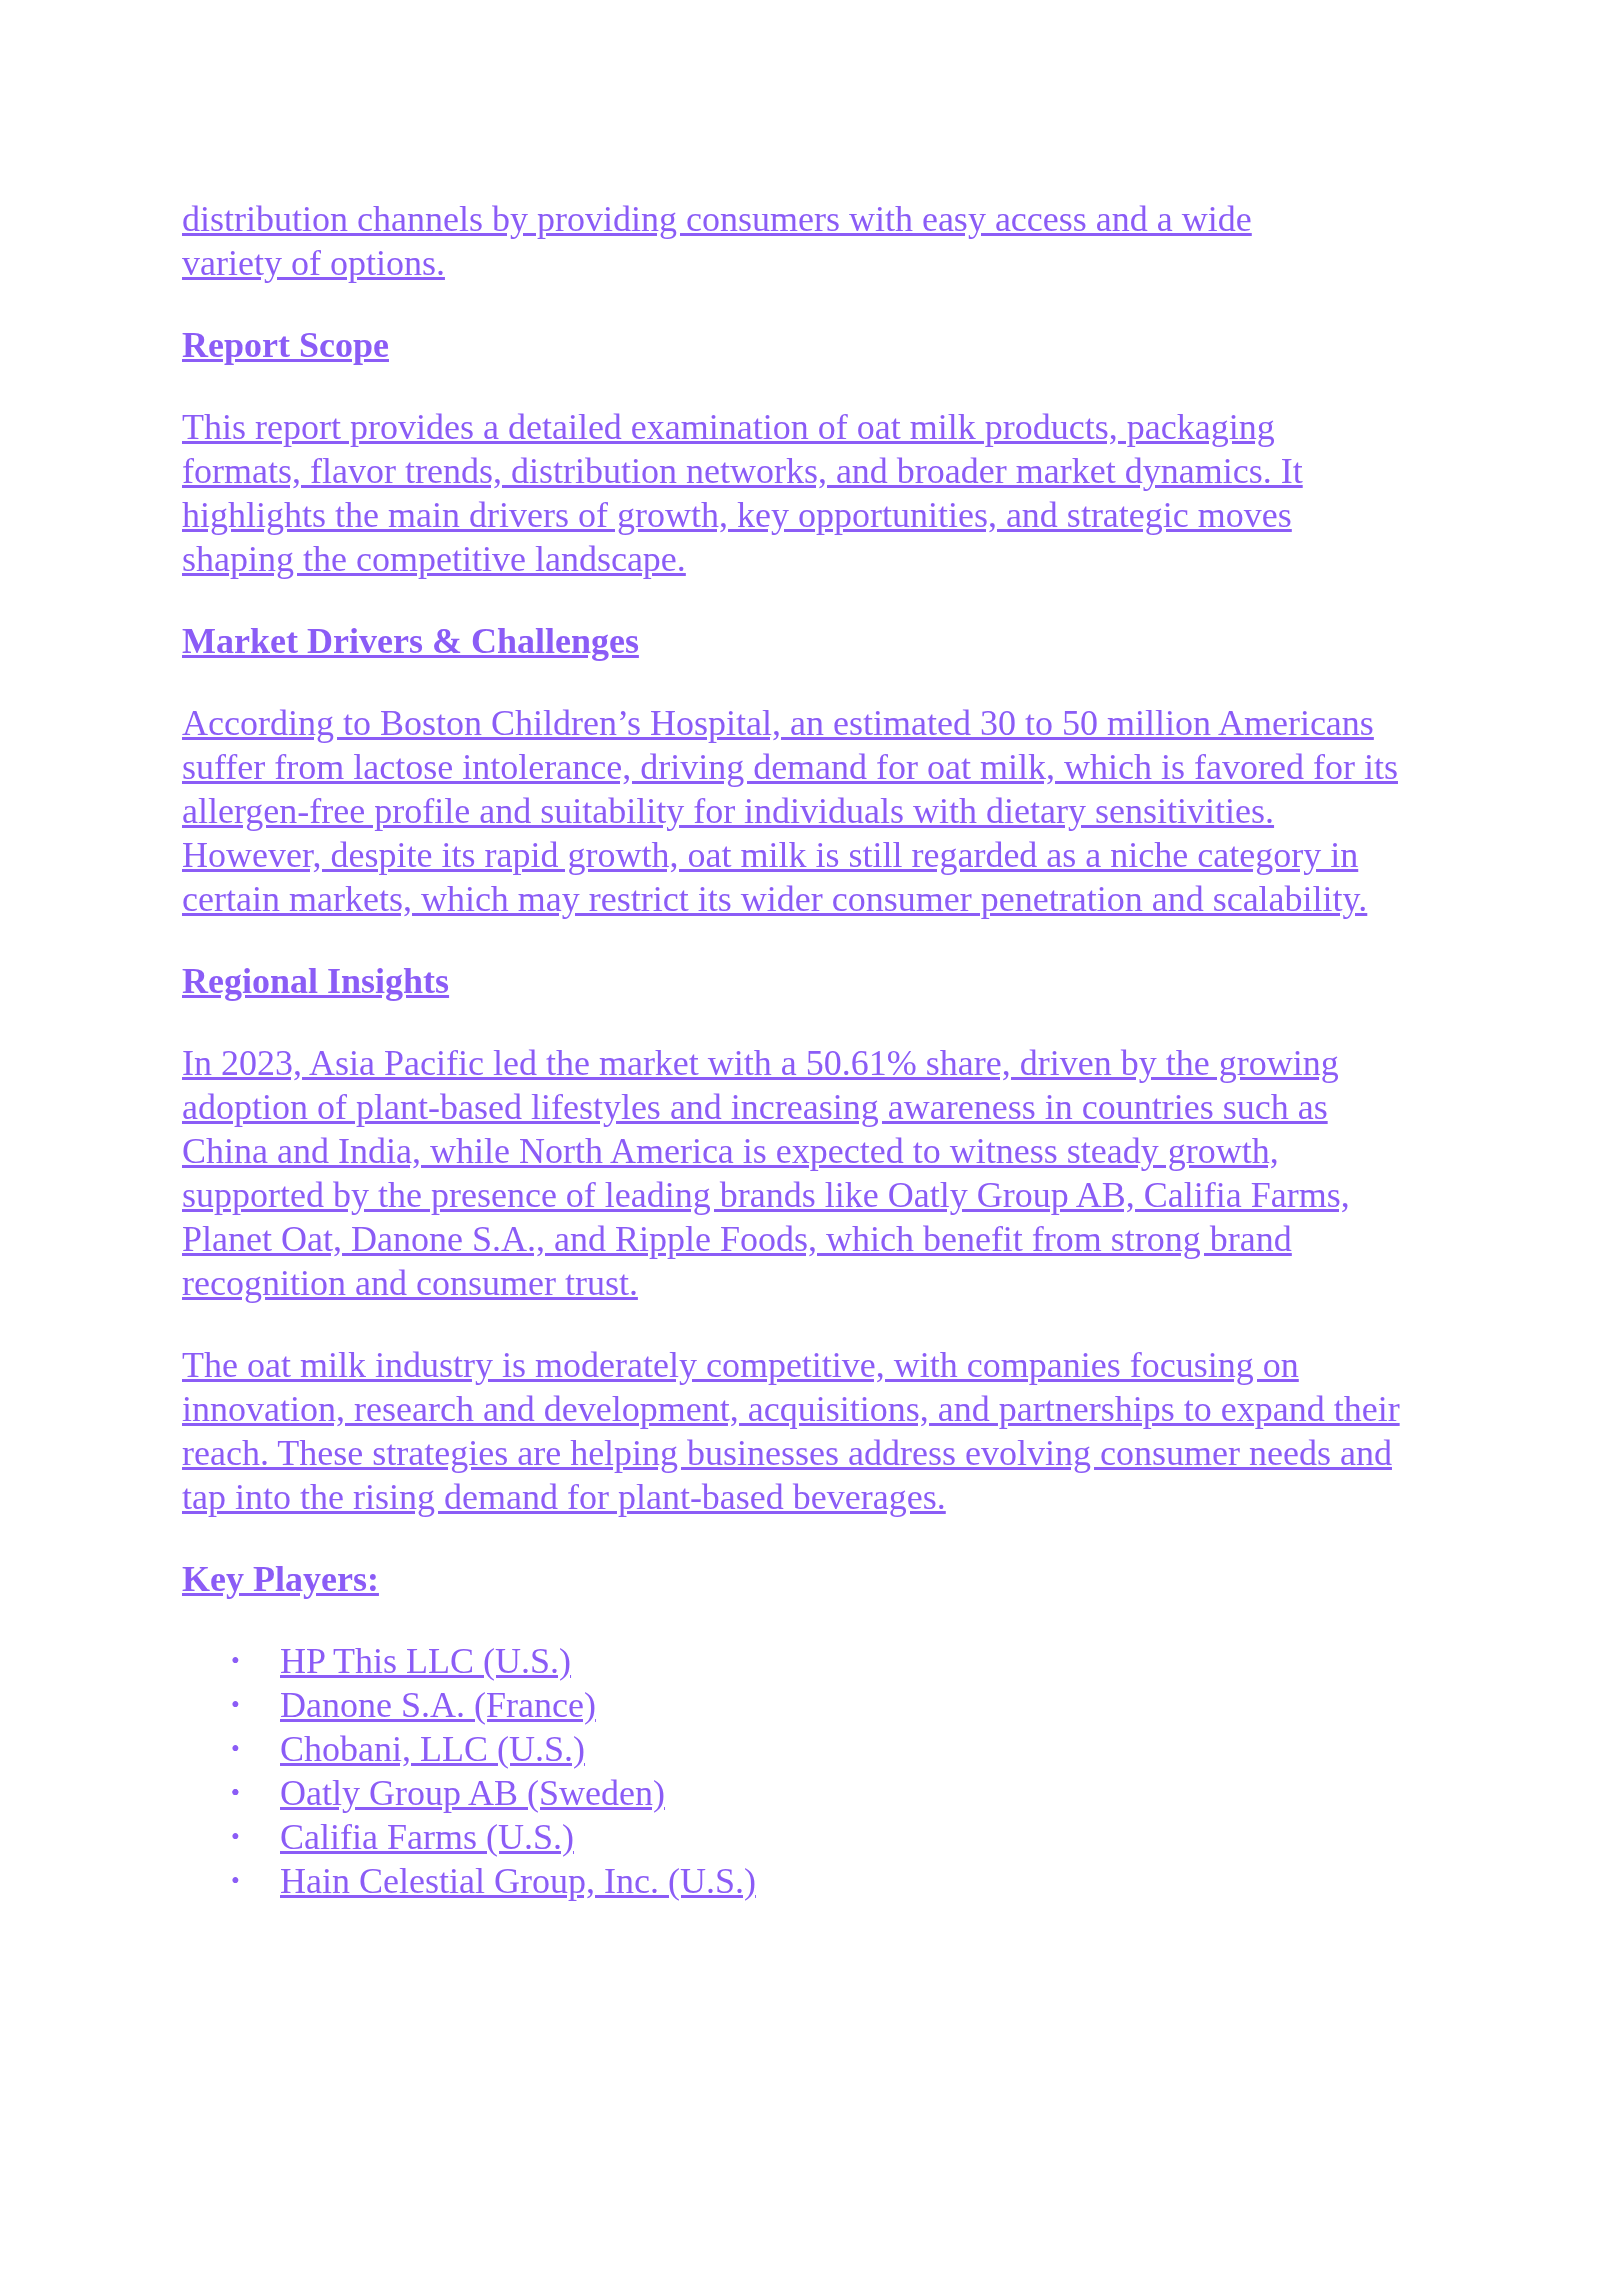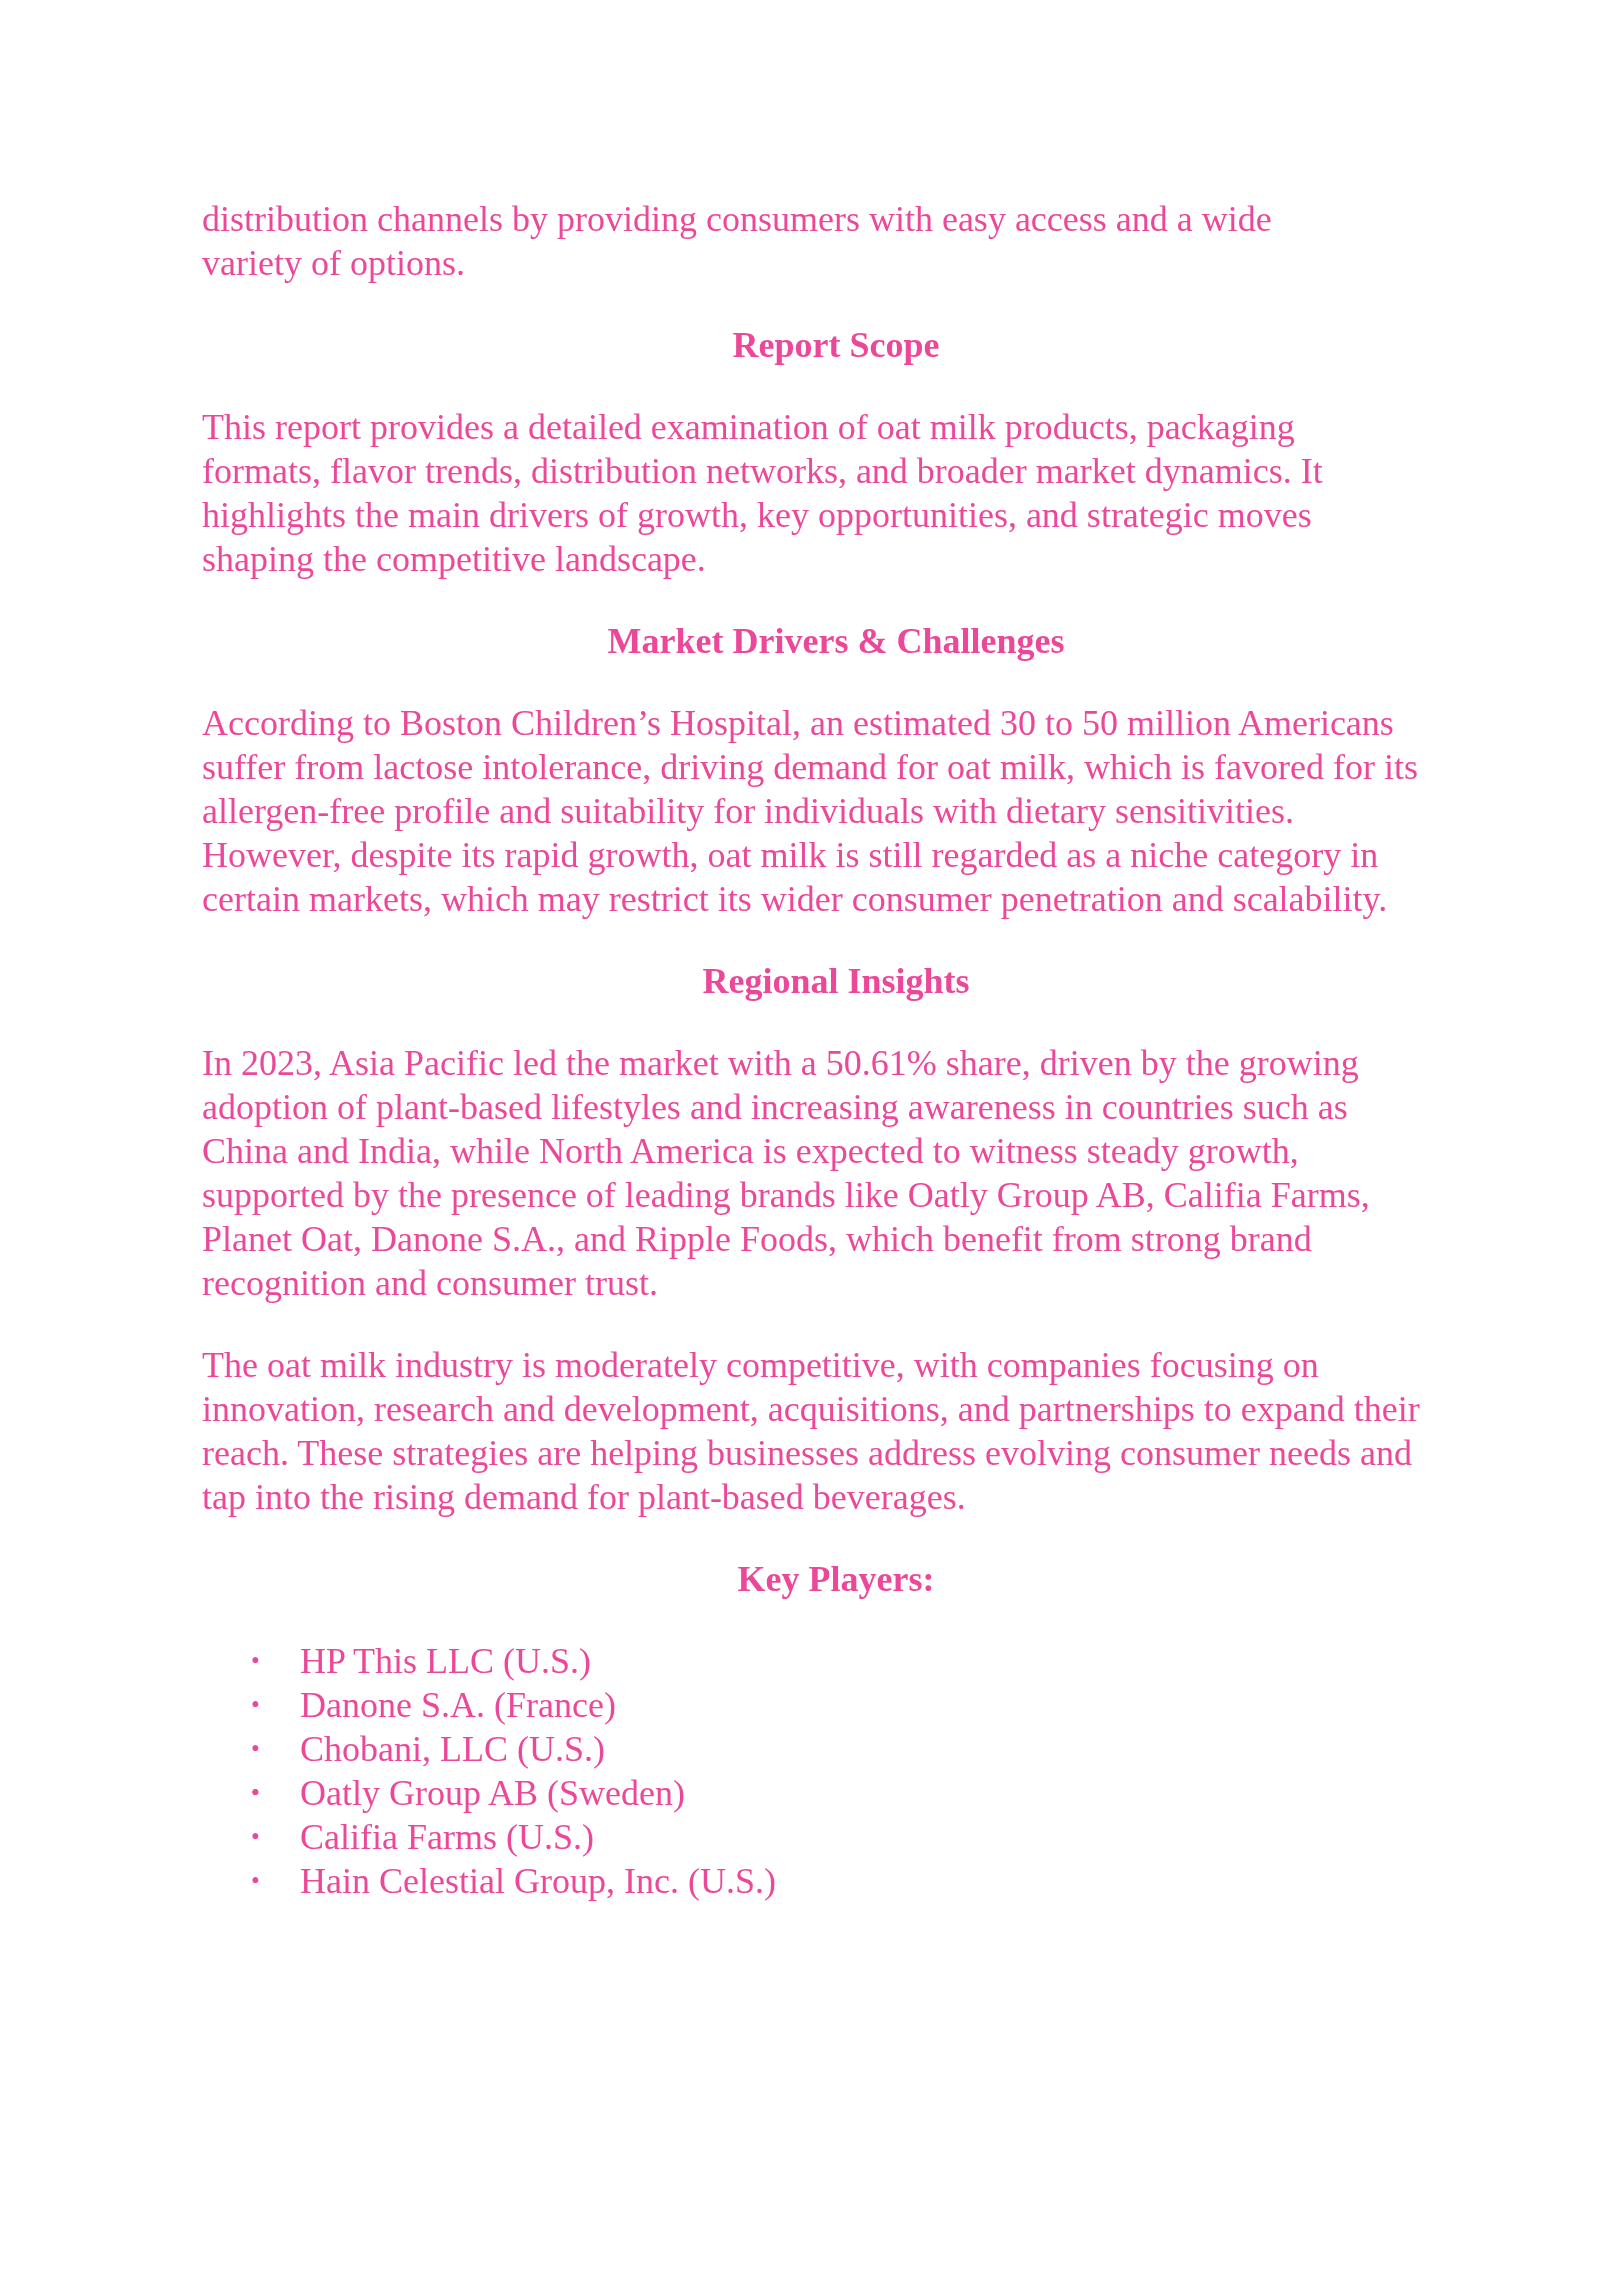--- a/index.html
+++ b/index.html
@@ -1,24 +1,24 @@
 <!DOCTYPE html>
 <html style="font-size:10px"><head>
 <meta charset="utf-8">
 <style>
   html, body { margin: 0; padding: 0; background: #ffffff; }
   body { width: 1623px; height: 2295px; position: relative; overflow: hidden; }
   .page {
-    position: absolute; left: 202px; top: 197px; width: 1268px;
+    position: absolute; left: 182px; top: 197px; width: 1268px;
     font-family: "Liberation Serif", "DejaVu Serif", serif;
-    color: #ec4899; font-size: 36px; line-height: 44px;
+    color: #8b5cf6; font-size: 36px; line-height: 44px; text-decoration: underline;
   }
   p { margin: 0; }
   .para { margin-bottom: 38px; }
-  h2 { font-size: 36px; line-height: 44px; font-weight: bold; margin: 0 0 38px 0; text-align: center; }
+  h2 { font-size: 36px; line-height: 44px; font-weight: bold; margin: 0 0 38px 0; }
   ul { margin: 0; padding: 0 0 0 98px; list-style: none; }
   li { position: relative; line-height: 44px; }
   li .bullet { position: absolute; left: -49px; top: 0; font-size: 25px; }
 </style>
 </head>
 <body>
 
 <div class="page">
   <p class="para" style="width:1160px">distribution channels by providing consumers with easy access and a wide variety of options.</p>
 

